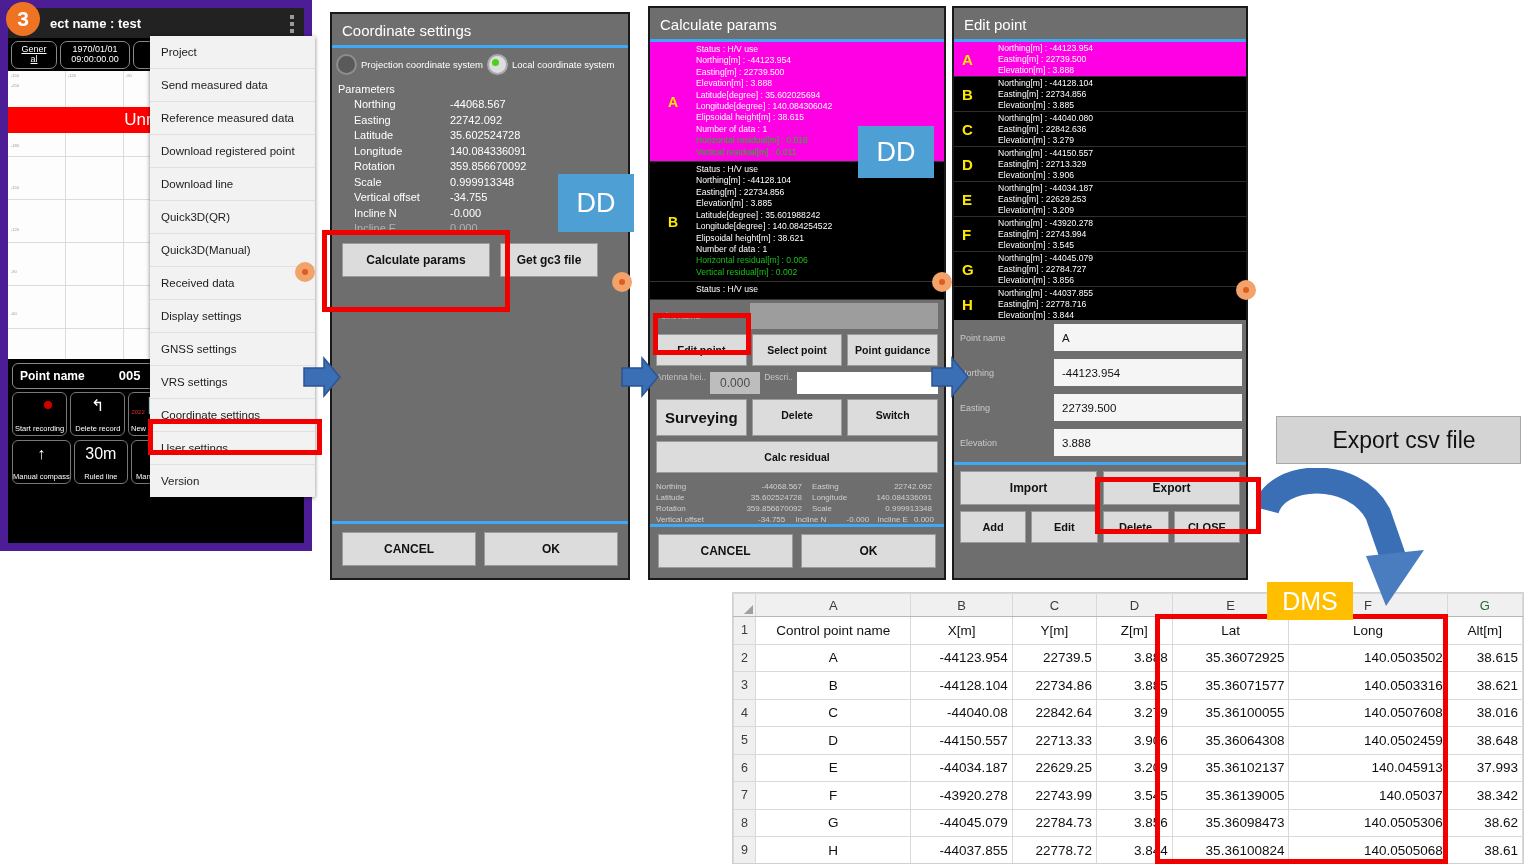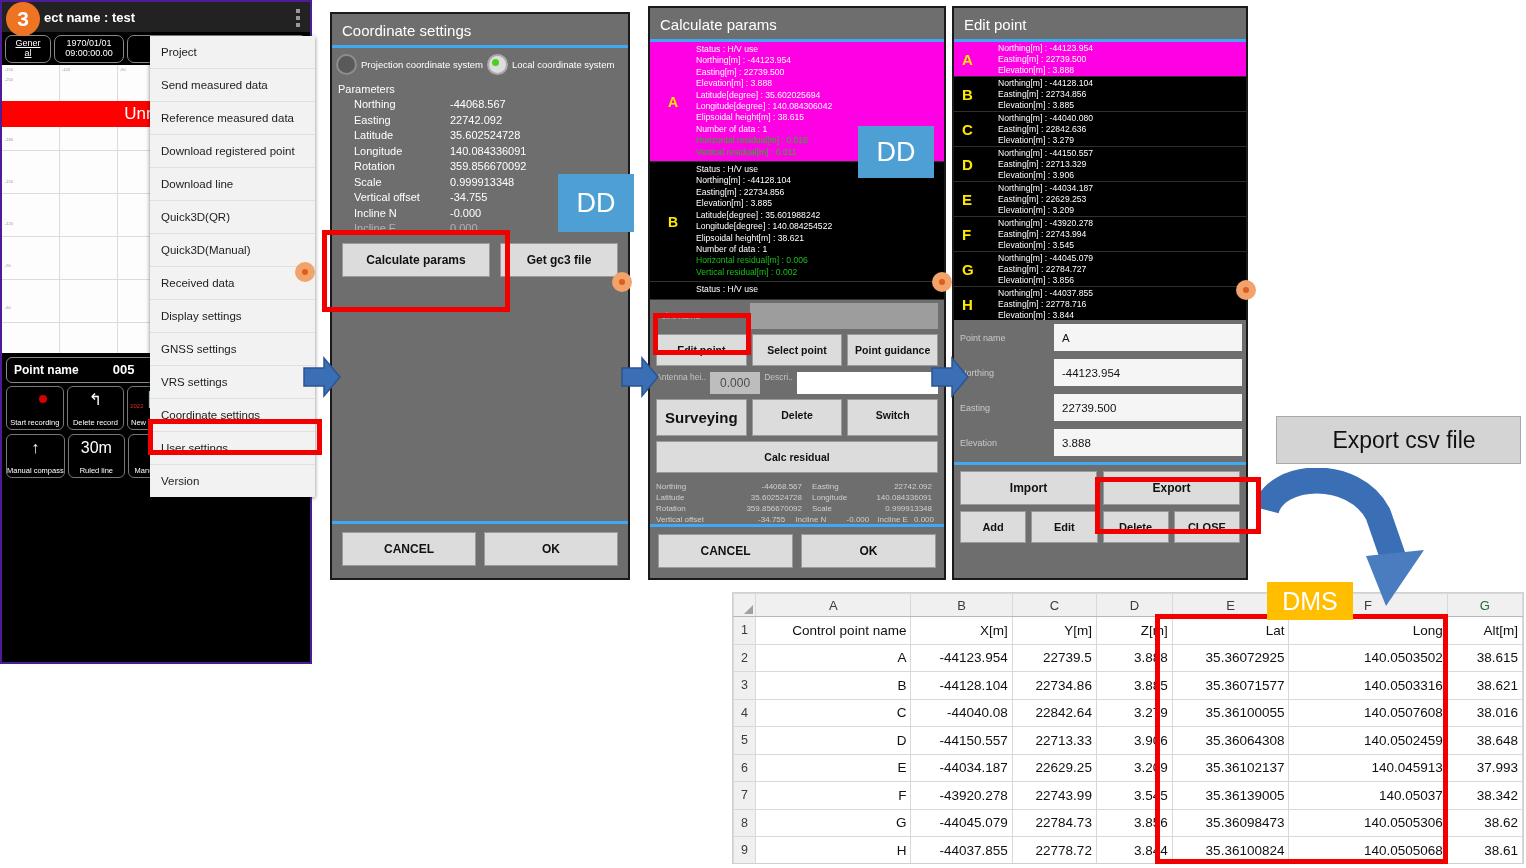--- a/index.html
+++ b/index.html
@@ -4,21 +4,21 @@
 <style>
   html,body{margin:0;padding:0;background:#fff;}
   body{width:1526px;height:868px;position:relative;font-family:"Liberation Sans",sans-serif;overflow:hidden;}
 
   
   .phone{position:absolute;background:#6e6e6e;border:2px solid #1a1a1a;box-sizing:border-box;}
   .ptitle{color:#fff;font-size:15px;padding:8px 8px 6px 10px;}
   .bluebar{height:3px;background:#3fa9f5;}
 
   
-  #p1{left:6px;top:12px;width:312px;height:664px;background:#000;border:2px solid #4c1d95;box-sizing:border-box;}
+  #p1{left:6px;top:12px;width:312px;height:551px;background:#000;border:8px solid #4c1d95;box-sizing:border-box;}
   #p1 .tbar{height:30px;background:#222;color:#fff;font-size:13px;display:flex;align-items:center;padding:0 8px;position:relative;}
   #p1 .tbar .ttxt{margin-left:34px;font-weight:bold;font-size:13px;}
   .kebab{position:absolute;right:10px;top:7px;width:4px;}
   .kebab i{display:block;width:4px;height:4px;background:#9a9a9a;margin-bottom:3px;}
   #p1 .tabrow{display:flex;gap:3px;padding:3px 3px 2px 3px;background:#000;}
   #p1 .tab{border:1px solid #888;border-radius:7px;color:#fff;font-size:9px;text-align:center;
            padding:3px 3px;line-height:1.1;background:#000;}
   #p1 .tab.t1{width:38px;text-decoration:underline;}
   #p1 .tab.t2{width:62px;}
   #p1 .tab.t3{flex:1;text-align:right;padding-right:6px;font-size:7px;color:#ddd;}
@@ -128,21 +128,21 @@
   #sheet{position:absolute;left:732px;top:592px;width:792px;height:272px;background:#fff;
          border:1px solid #d0d0d0;box-sizing:border-box;overflow:hidden;}
   #sheet table{border-collapse:collapse;width:100%;font-size:13.5px;color:#111;}
   #sheet th,#sheet td{border:1px solid #d9d9d9;height:26.5px;padding:0 4px;font-weight:normal;}
   #sheet thead th{background:#f0f0f0;color:#3b3b3b;text-align:center;height:22px;font-size:13px;border-bottom:1px solid #b7b7b7;}
   #sheet .rh{background:#f0f0f0;color:#3b3b3b;text-align:center;width:14px;font-size:12.5px;}
   #sheet .corner{background:#f0f0f0;width:14px;position:relative;}
   #sheet .corner::after{content:"";position:absolute;right:2px;bottom:2px;border-style:solid;
                         border-width:0 0 9px 9px;border-color:transparent transparent #a0a0a0 transparent;}
   #sheet td.num{text-align:right;}
-  #sheet td.txt{text-align:right;}
+  #sheet td.txt{text-align:center;}
   #sheet .cG{color:#1f6b32;}
   .colA{width:162px;} .colB{width:96px;} .colC{width:78px;} .colD{width:72px;}
   .colE{width:112px;} .colF{width:160px;} .colG{width:70px;}
 </style>
 </head>
 <body>
 
 <div id="p1">
   <div class="tbar">
     <span class="ttxt">ect name : test</span>
@@ -305,21 +305,21 @@
         <span class="v">-0.000</span>
       </div>
     <div class="prow" style="opacity:.45">
         <span class="k">Incline E</span>
         <span class="v">0.000</span>
       </div>
   </div>
 
   <div class="calcrow">
     <div class="gbtn" style="width:148px">Calculate params</div>
-    <div class="gbtn" style="width:118px">Get gc3 file</div>
+    <div class="gbtn" style="width:98px">Get gc3 file</div>
   </div>
 
   <div class="okbar">
     <div class="bluebar"></div>
     <div class="okbtns">
       <div class="gbtn" style="flex:1">CANCEL</div>
       <div class="gbtn" style="flex:1">OK</div>
     </div>
   </div>
   <span class="orangedot" style="left:280px;top:258px"></span>

